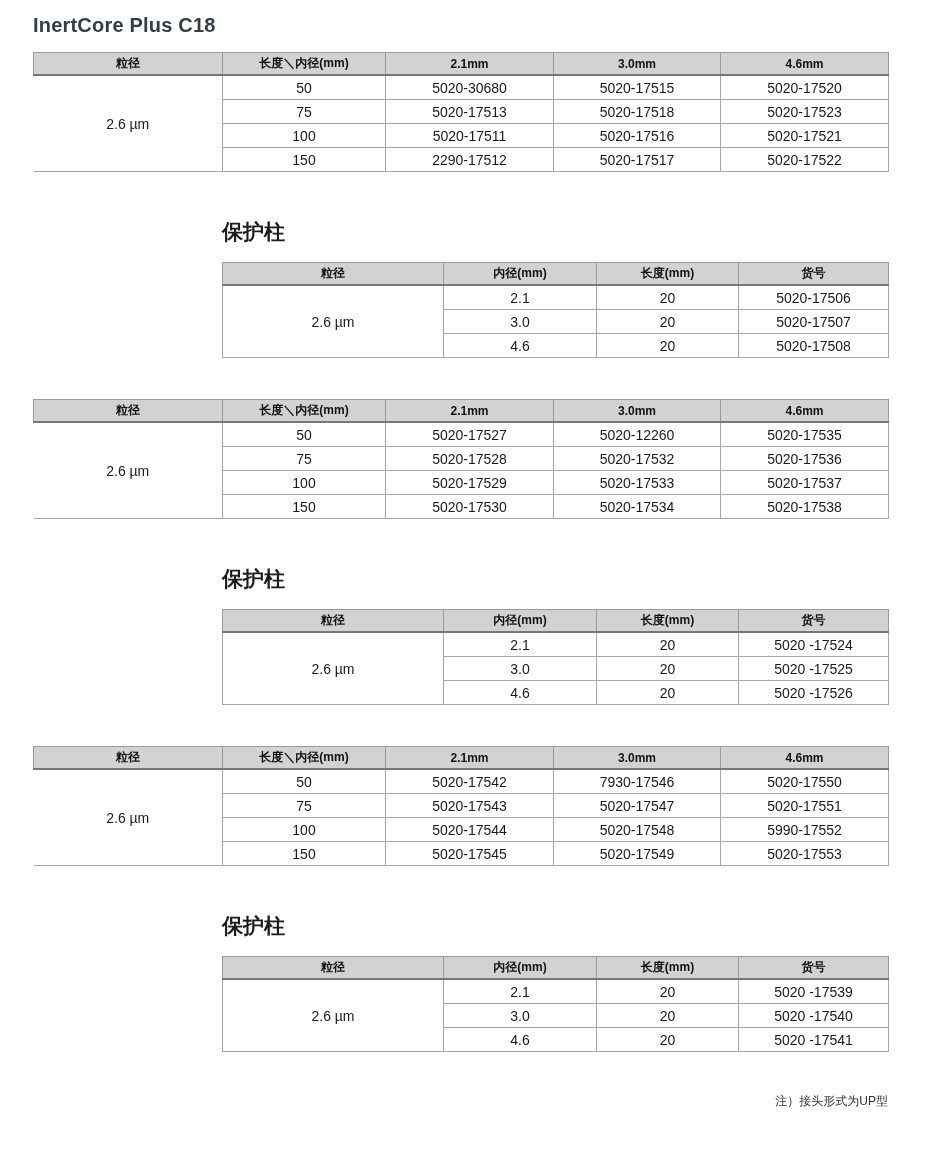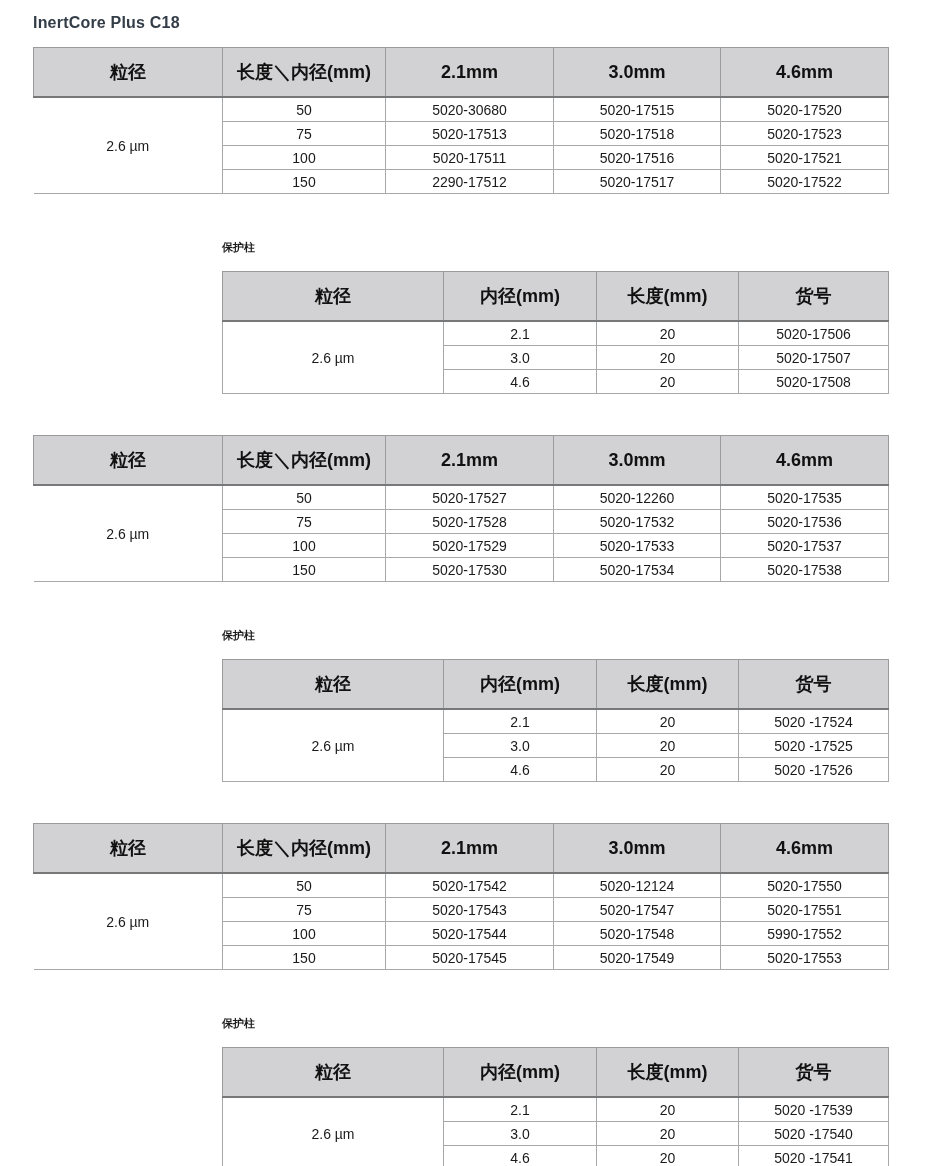--- a/index.html
+++ b/index.html
@@ -12,59 +12,59 @@
   .page {
     width: 936px;
     height: 1166px;
     box-sizing: border-box;
     padding: 14px 48px 0 33px;
     background: #ffffff;
     overflow: hidden;
   }
   .section { margin-bottom: 41px; }
   .section-title {
-    font-size: 16px;
+    font-size: 20px;
     font-weight: bold;
     color: #333d47;
     margin: 0 0 15px 0;
     letter-spacing: 0.2px;
   }
   table {
     border-collapse: collapse;
     table-layout: fixed;
   }
   table.main-table { width: 855px; }
   table.guard-table { width: 666px; }
   th {
     background: #d2d2d4;
     border: 1px solid #9a9b9d;
     border-bottom: 2px solid #77787a;
-    font-size: 18px;
+    font-size: 12px;
     font-weight: bold;
     color: #111;
     height: 21px;
-    padding: 12px 4px;
+    padding: 0 4px;
     text-align: center;
   }
   td {
     border: 1px solid #a7a8aa;
     font-size: 14px;
     color: #1a1a1a;
     height: 23px;
     padding: 0 4px;
     text-align: center;
     background: #ffffff;
   }
   td.particle-main { border-left: none; }
   .guard-block {
     margin-left: 189px;
     margin-top: 46px;
   }
   .guard-title {
-    font-size: 11px;
+    font-size: 21px;
     font-weight: bold;
     color: #1c1c1c;
     margin: 0 0 16px 0;
   }
   .footnote {
     width: 855px;
     text-align: right;
     font-size: 12px;
     color: #333333;
     margin-top: 13px;
@@ -262,21 +262,21 @@
           <th>2.1mm</th>
           <th>3.0mm</th>
           <th>4.6mm</th>
         </tr>
       </thead>
       <tbody>
         <tr>
           <td class="particle-main" rowspan="4">2.6 µm</td>
           <td>50</td>
           <td>5020-17542</td>
-          <td>5020-12124</td>
+          <td>7930-17546</td>
           <td>5020-17550</td>
         </tr>
         <tr>
           <td>75</td>
           <td>5020-17543</td>
           <td>5020-17547</td>
           <td>5020-17551</td>
         </tr>
         <tr>
           <td>100</td>

